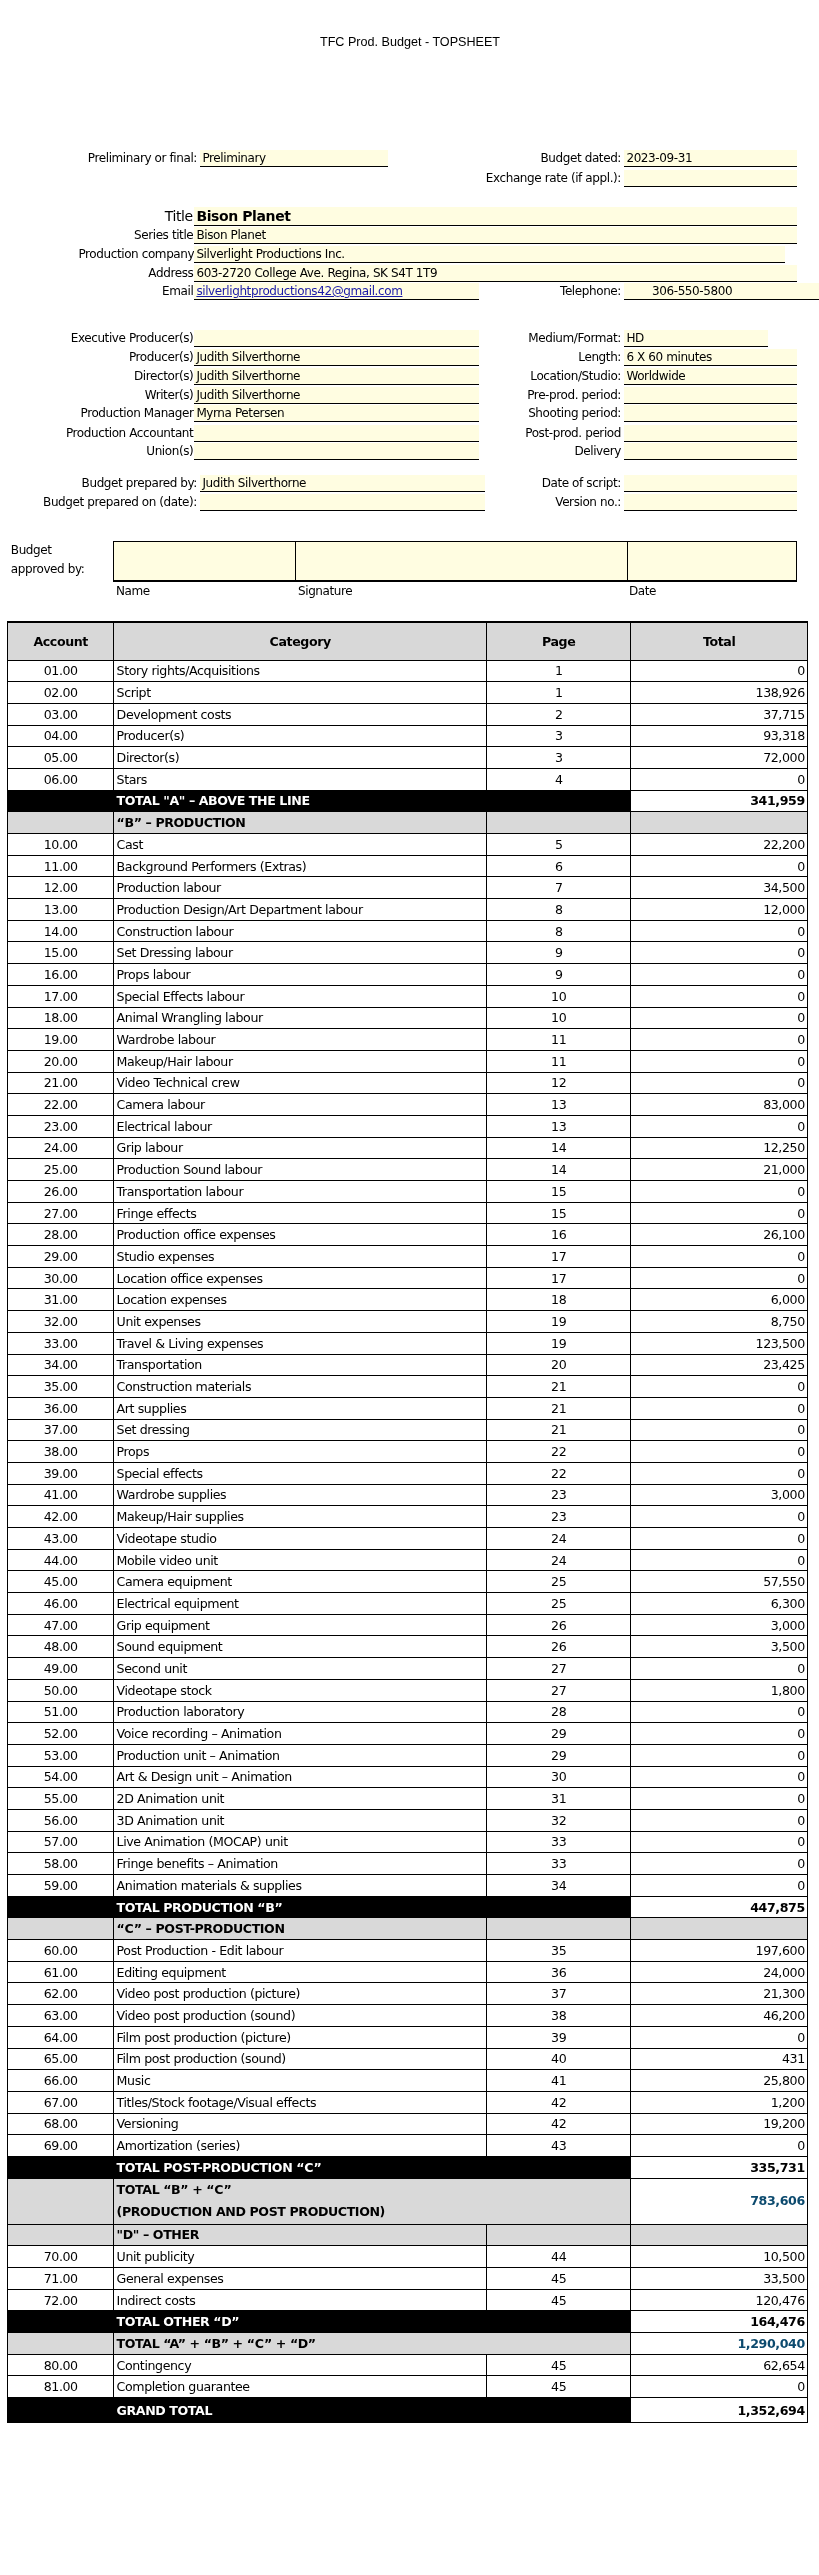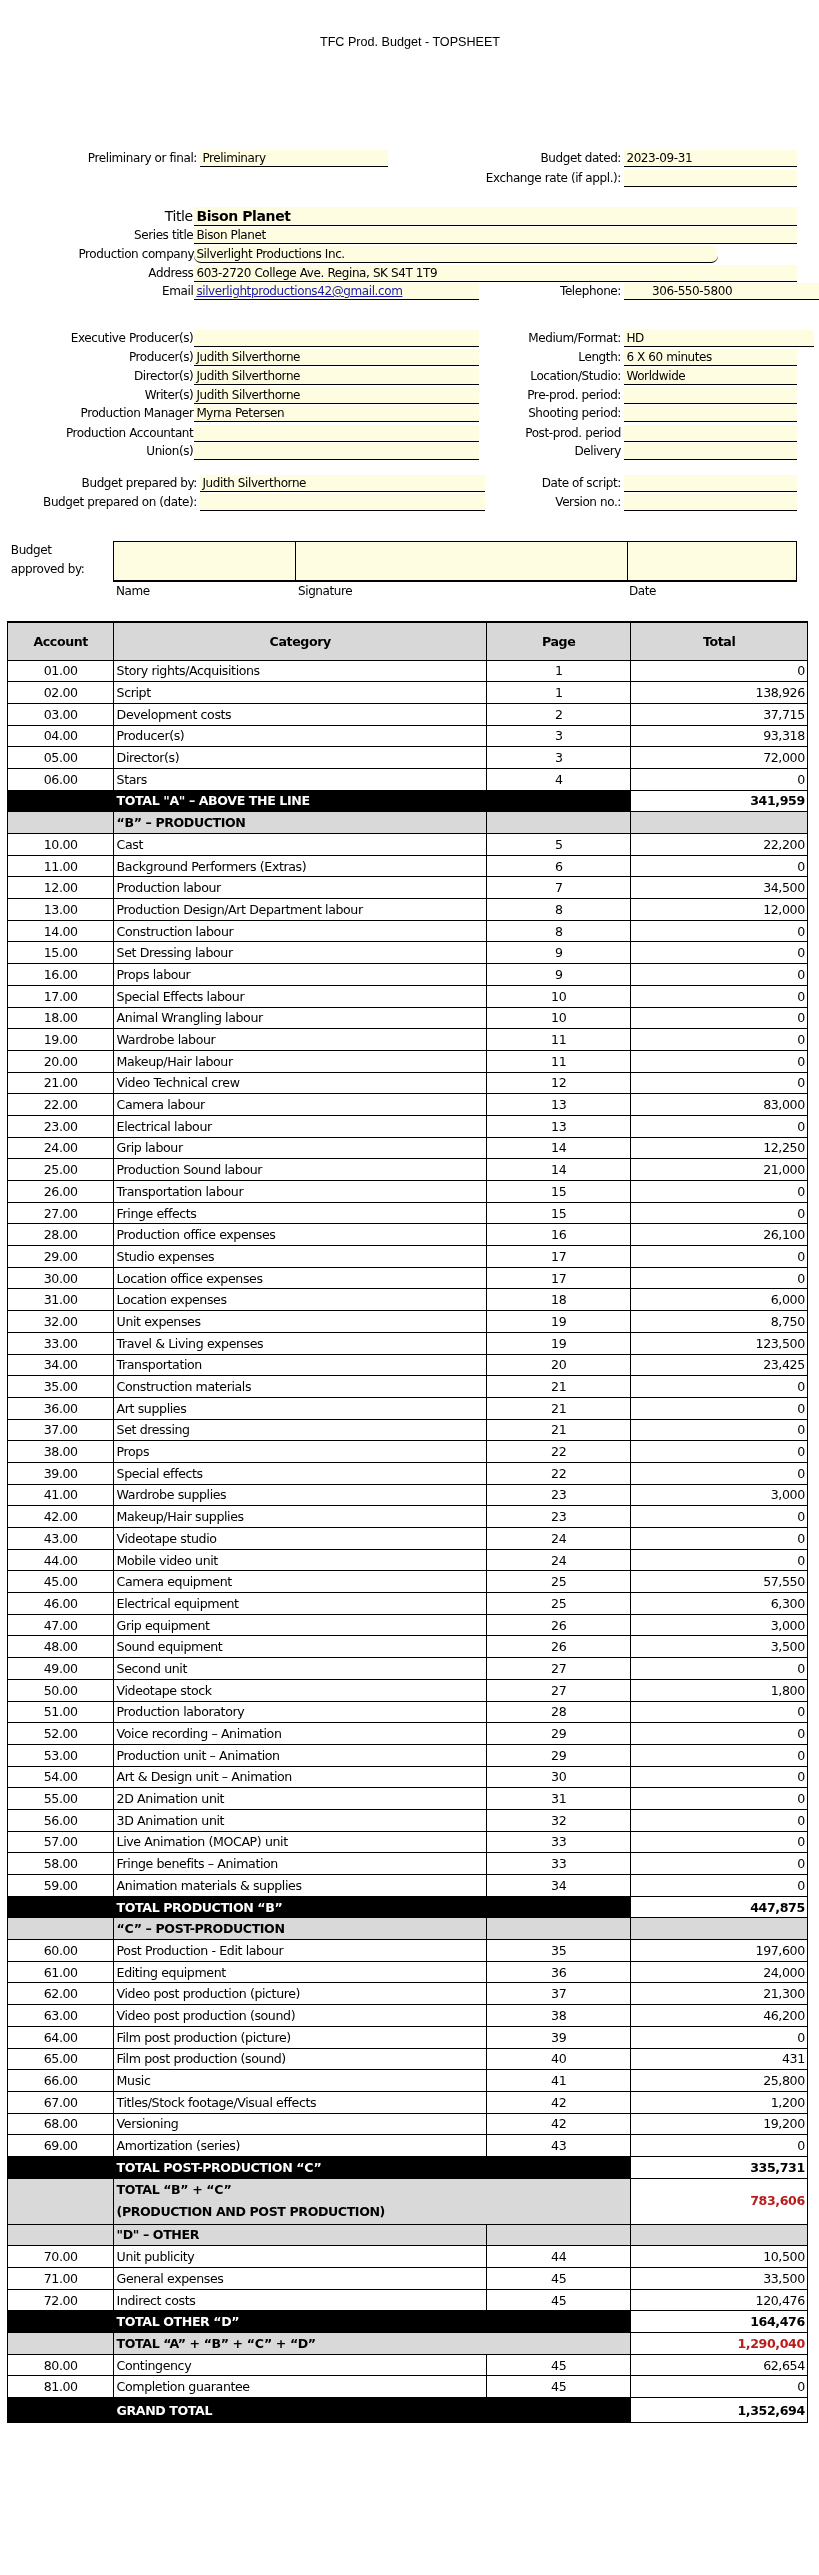--- a/index.html
+++ b/index.html
@@ -22,21 +22,21 @@
   table.budget { position: absolute; left: 7.2px; top: 621px; width: 801px; border-collapse: collapse; font-family: "DejaVu Sans", sans-serif; font-size: 12.6px; letter-spacing: -0.4px; table-layout: fixed; }
   table.budget td, table.budget th { border-left: 1.2px solid #000; border-right: 1.2px solid #000; border-bottom: 1.8px solid #000; height: 21.7px; padding: 0 2.4px; box-sizing: border-box; white-space: nowrap; overflow: hidden; }
   table.budget th { background: #d8d8d8; font-weight: bold; text-align: center; height: 38px; border-top: 2.4px solid #000; }
   td.acct { text-align: center; }
   td.pg { text-align: center; }
   td.tot { text-align: right; padding-right: 3.6px; }
   tr.section td { background: #d9d9d9; font-weight: bold; }
   tr.total-black td { background: #000; color: #fff; font-weight: bold; }
   tr.total-black td.tot { background: #fff; color: #000; border: 1.8px solid #000; }
   tr.total-grey td { background: #d9d9d9; font-weight: bold; }
-  tr.total-grey td.tot { background: #fff; color: #b91c1c; border: 1.8px solid #000; }
+  tr.total-grey td.tot { background: #fff; color: #0c4a6e; border: 1.8px solid #000; }
   tr.tall td { height: 46px; line-height: 21.7px; white-space: normal; }
   tr.grand td { height: 25px; }
 </style>
 </head>
 <body>
 
 <div class="page-title">TFC Prod. Budget - TOPSHEET</div>
 
 <div class="lbl" style="right:623px; top:150px;">Preliminary or final:</div>
 <div class="fld" style="left:200px; top:150px; width:188px;">Preliminary</div>
@@ -47,21 +47,21 @@
 <div class="lbl" style="right:199px; top:170px;">Exchange rate (if appl.):</div>
 <div class="fld" style="left:624px; top:170px; width:173px;"></div>
 
 <div class="lbl" style="right:623px; top:207px; font-size:14px; line-height:19px;">Title:</div>
 <div class="fld bold" style="left:194px; top:207px; width:603px;">Bison Planet</div>
 
 <div class="lbl" style="right:623px; top:227px;">Series title:</div>
 <div class="fld" style="left:194px; top:227px; width:603px;">Bison Planet</div>
 
 <div class="lbl" style="right:623px; top:246px;">Production company:</div>
-<div class="fld" style="left:194px; top:246px; width:524px;border-radius:7px;">Silverlight Productions Inc.</div>
+<div class="fld" style="left:194px; top:246px; width:591px;">Silverlight Productions Inc.</div>
 
 <div class="lbl" style="right:623px; top:265px;">Address:</div>
 <div class="fld" style="left:194px; top:265px; width:603px;">603-2720 College Ave. Regina, SK S4T 1T9</div>
 
 <div class="lbl" style="right:623px; top:283px;">Email:</div>
 <div class="fld" style="left:194px; top:283px; width:285px;"><a>silverlightproductions42@gmail.com</a></div>
 
 <div class="lbl" style="right:199px; top:283px;">Telephone:</div>
 <div class="fld" style="left:624px; top:283px; width:203px;padding-left:28px;">306-550-5800</div>
 
@@ -74,21 +74,21 @@
     <div class="fld" style="left: 194px; top: 368px; width: 285px;">Judith Silverthorne</div>
     <div class="lbl" style="right: 623px; top: 387px;">Writer(s):</div>
     <div class="fld" style="left: 194px; top: 387px; width: 285px;">Judith Silverthorne</div>
     <div class="lbl" style="right: 623px; top: 405px;">Production Manager:</div>
     <div class="fld" style="left: 194px; top: 405px; width: 285px;">Myrna Petersen</div>
     <div class="lbl" style="right: 623px; top: 425px;">Production Accountant:</div>
     <div class="fld" style="left: 194px; top: 425px; width: 285px;"></div>
     <div class="lbl" style="right: 623px; top: 443px;">Union(s):</div>
     <div class="fld" style="left: 194px; top: 443px; width: 285px;"></div>
     <div class="lbl" style="right: 199px; top: 330px;">Medium/Format:</div>
-    <div class="fld" style="left: 624px; top: 330px; width: 190px;">HD</div>
+    <div class="fld" style="left: 624px; top: 330px; width: 144px;">HD</div>
     <div class="lbl" style="right: 199px; top: 349px;">Length:</div>
     <div class="fld" style="left: 624px; top: 349px; width: 173px;">6 X 60 minutes</div>
     <div class="lbl" style="right: 199px; top: 368px;">Location/Studio:</div>
     <div class="fld" style="left: 624px; top: 368px; width: 173px;">Worldwide</div>
     <div class="lbl" style="right: 199px; top: 387px;">Pre-prod. period:</div>
     <div class="fld" style="left: 624px; top: 387px; width: 173px;"></div>
     <div class="lbl" style="right: 199px; top: 405px;">Shooting period:</div>
     <div class="fld" style="left: 624px; top: 405px; width: 173px;"></div>
     <div class="lbl" style="right: 199px; top: 425px;">Post-prod. period</div>
     <div class="fld" style="left: 624px; top: 425px; width: 173px;"></div>

